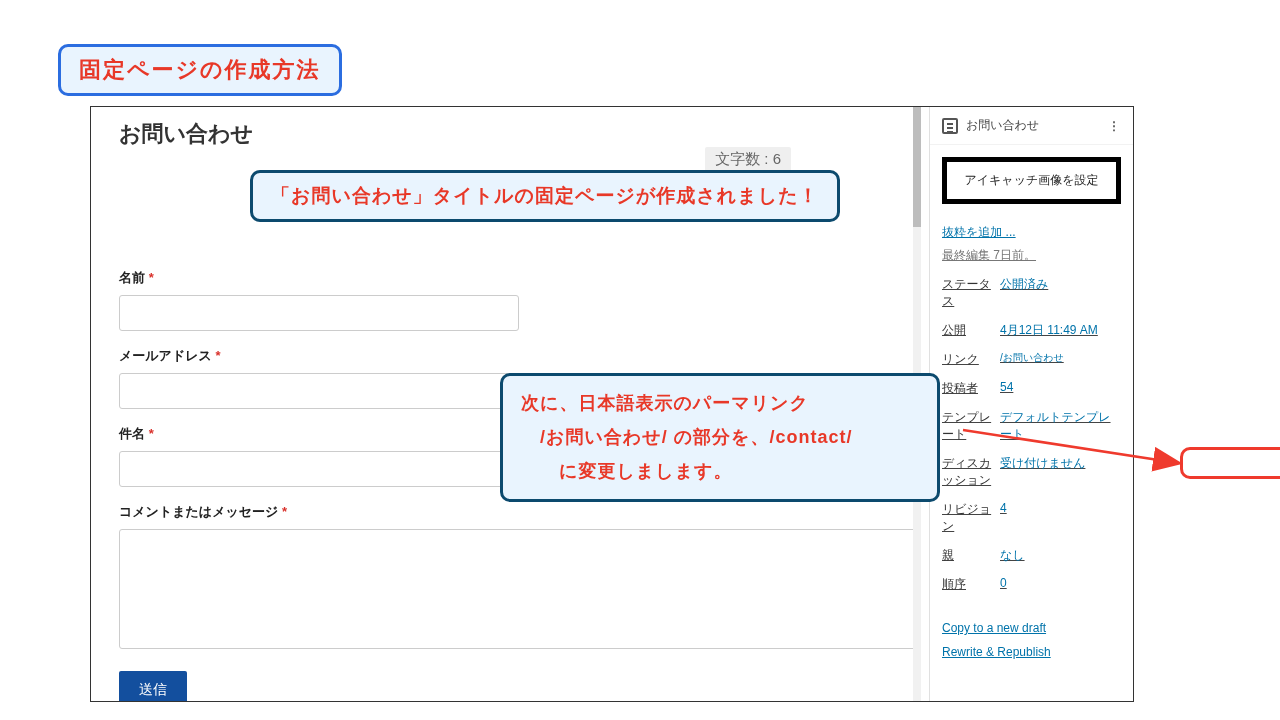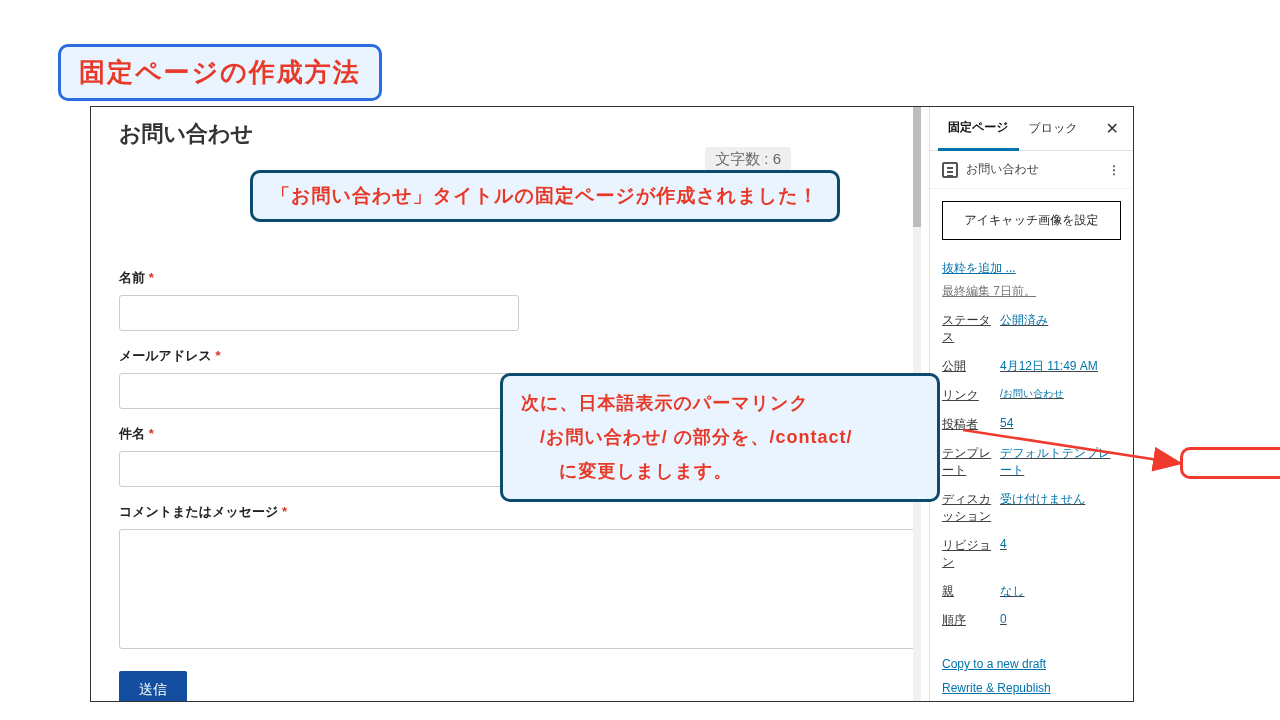--- a/index.html
+++ b/index.html
@@ -13,21 +13,21 @@
     overflow: hidden;
   }
   .callout-title {
     position: absolute;
     top: 44px; left: 58px;
     border: 3px solid #2b6de0;
     background: #e9f4fe;
     border-radius: 10px;
     color: #e83828;
     font-weight: 700;
-    font-size: 26px;
+    font-size: 22px;
     padding: 8px 18px;
     letter-spacing: 2px;
   }
   .frame {
     position: absolute;
     top: 106px; left: 90px;
     width: 1044px; height: 596px;
     border: 1px solid #333;
   }
   .editor-area {
@@ -90,21 +90,21 @@
   .sb-tab.active { border-bottom: 3px solid #0073aa; font-weight: 600; color: #111; }
   .sb-close { margin-left: auto; font-size: 16px; color: #333; cursor: pointer; padding: 4px 6px;}
   .sb-row { display: flex; align-items: center; padding: 10px 12px; border-bottom: 1px solid #f2f2f2; }
   .sb-doc-icon {
     width: 16px; height: 16px; border: 2px solid #555; border-radius: 2px; margin-right: 8px;
     position: relative; flex: 0 0 16px;
   }
   .sb-doc-icon::after { content:""; position:absolute; left:3px; top:3px; right:3px; height:2px; background:#555; box-shadow: 0 4px 0 #555, 0 8px 0 #555; }
   .sb-more { margin-left:auto; color:#555; letter-spacing:1px; font-weight:700; cursor:pointer;}
   .sb-thumb-btn {
-    margin: 12px; border: 1px solid #000000; background: #fff;
+    margin: 12px; border: 5px solid #000000; background: #fff;
     padding: 10px 6px; text-align: center; font-size: 12px; color: #222;
     cursor: pointer;
   }
   .sb-link { color: #0073aa; text-decoration: underline; cursor:pointer;}
   .sb-section { padding: 8px 12px 0 12px; }
   .sb-meta { color: #777; margin: 6px 0 12px 0; text-decoration: underline; }
   .sb-grid { display: grid; grid-template-columns: 58px 1fr; row-gap: 12px; align-items:start; padding: 0 12px 10px 12px; text-decoration: underline;}
   .sb-key { color: #333; font-size: 12px; }
   .sb-val { color: #0073aa; font-size: 12px; cursor:pointer;}
   .sb-links { padding: 8px 12px; }
@@ -170,25 +170,20 @@
         <button class="submit-btn">送信</button>
       </div>
     </div>
 
     <div class="editor-scroll">
       <div class="editor-thumb"></div>
     </div>
   </div>
 
   <div class="sidebar">
-    <div class="sb-tabs">
-      <div class="sb-tab active">固定ページ</div>
-      <div class="sb-tab">ブロック</div>
-      <div class="sb-close">✕</div>
-    </div>
     <div class="sb-row">
       <span class="sb-doc-icon"></span>
       <span>お問い合わせ</span>
       <span class="sb-more">⋮</span>
     </div>
     <div class="sb-thumb-btn">アイキャッチ画像を設定</div>
     <div class="sb-section">
       <span class="sb-link">抜粋を追加 ...</span>
       <div class="sb-meta">最終編集 7日前。</div>
     </div>

